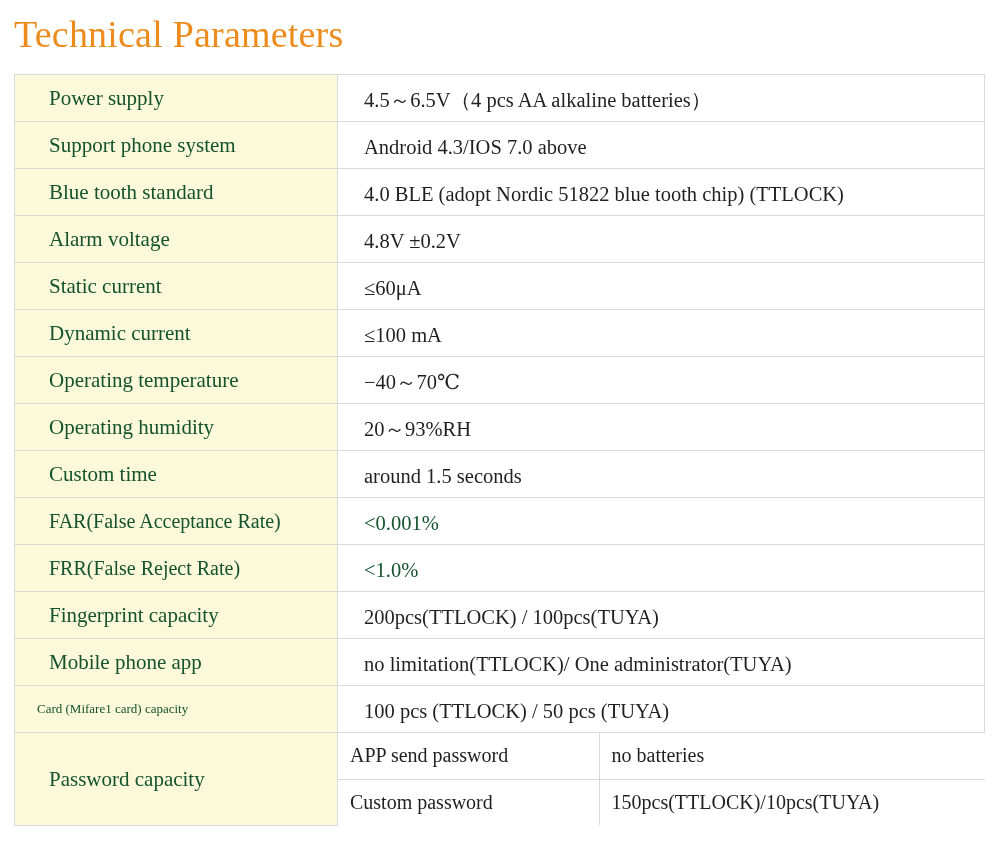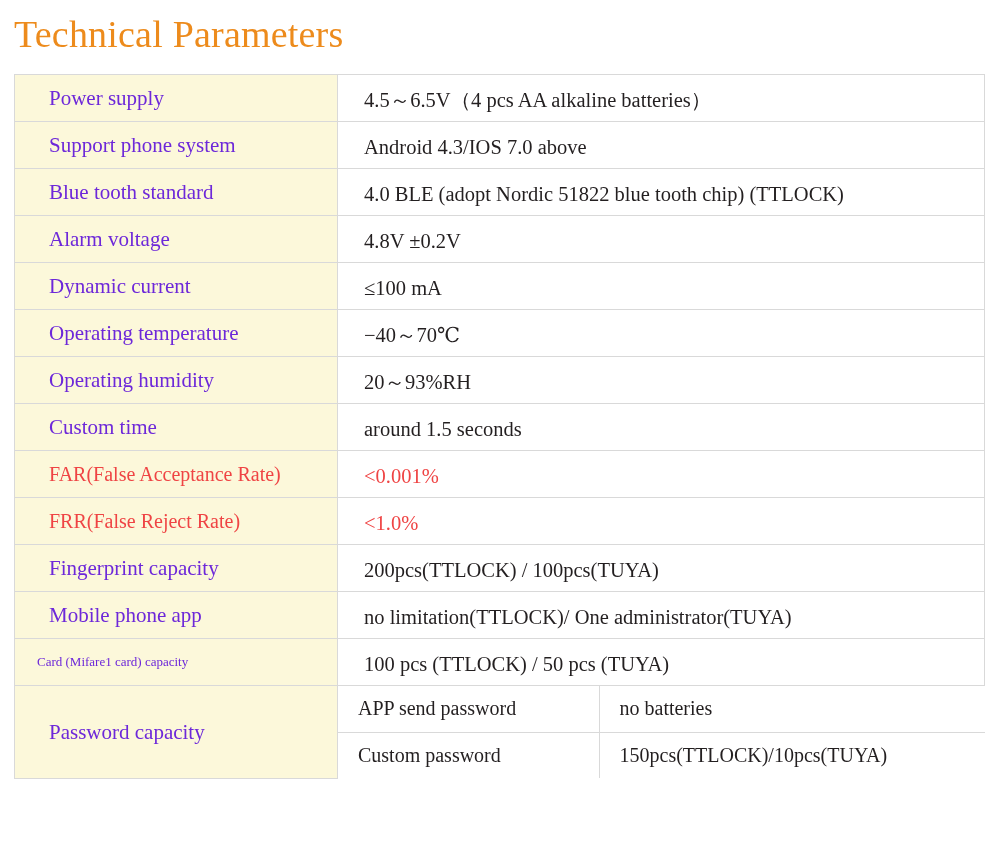--- a/index.html
+++ b/index.html
@@ -42,40 +42,40 @@
     font-size: 21px;
   }
   .spec-table td {
     border: 1px solid #d9d9d9;
     padding: 0;
     vertical-align: middle;
   }
   td.label-cell {
     width: 323px;
     background: #FCF8DA;
-    color: #6d28d9;
+    color: #14532d;
     height: 47px;
     padding: 2px 10px 2px 34px;
     font-size: 21px;
     line-height: 26px;
     text-align: left;
   }
   td.value-cell {
     background: #ffffff;
     color: #231f20;
     height: 47px;
     padding: 6px 8px 2px 26px;
     font-size: 20.5px;
     line-height: 26px;
     text-align: left;
     white-space: nowrap;
   }
   tr.red-row td.label-cell,
   tr.red-row td.value-cell {
-    color: #ef4444;
+    color: #14532d;
   }
   tr.red-row td.label-cell {
     font-size: 20px;
   }
   td.label-cell.tight {
     font-size: 13px;
     padding-left: 22px;
   }
   
   td.nested-host {
@@ -84,21 +84,21 @@
     border: none;
   }
   .sub-table {
     width: 100%;
     border-collapse: collapse;
     table-layout: fixed;
   }
   .sub-table td {
     border: 1px solid #d9d9d9;
     height: 46px;
-    padding: 2px 8px 2px 20px;
+    padding: 2px 8px 2px 12px;
     background: #ffffff;
     color: #231f20;
     font-size: 20px;
     line-height: 25px;
     vertical-align: middle;
     white-space: nowrap;
   }
   .sub-table td.sub-key {
     width: 261px;
     border-left: none;
@@ -138,20 +138,24 @@
       <tr>
         <td class="label-cell">Blue tooth standard</td>
         <td class="value-cell">4.0 BLE (adopt Nordic 51822 blue tooth chip) (TTLOCK)</td>
       </tr>
 
       <tr>
         <td class="label-cell">Alarm voltage</td>
         <td class="value-cell">4.8V ±0.2V</td>
       </tr>
 
+      <tr>
+        <td class="label-cell">Static current</td>
+        <td class="value-cell">≤60μA</td>
+      </tr>
 
       <tr>
         <td class="label-cell">Dynamic current</td>
         <td class="value-cell">≤100 mA</td>
       </tr>
 
       <tr>
         <td class="label-cell">Operating temperature</td>
         <td class="value-cell">−40～70℃</td>
       </tr>

